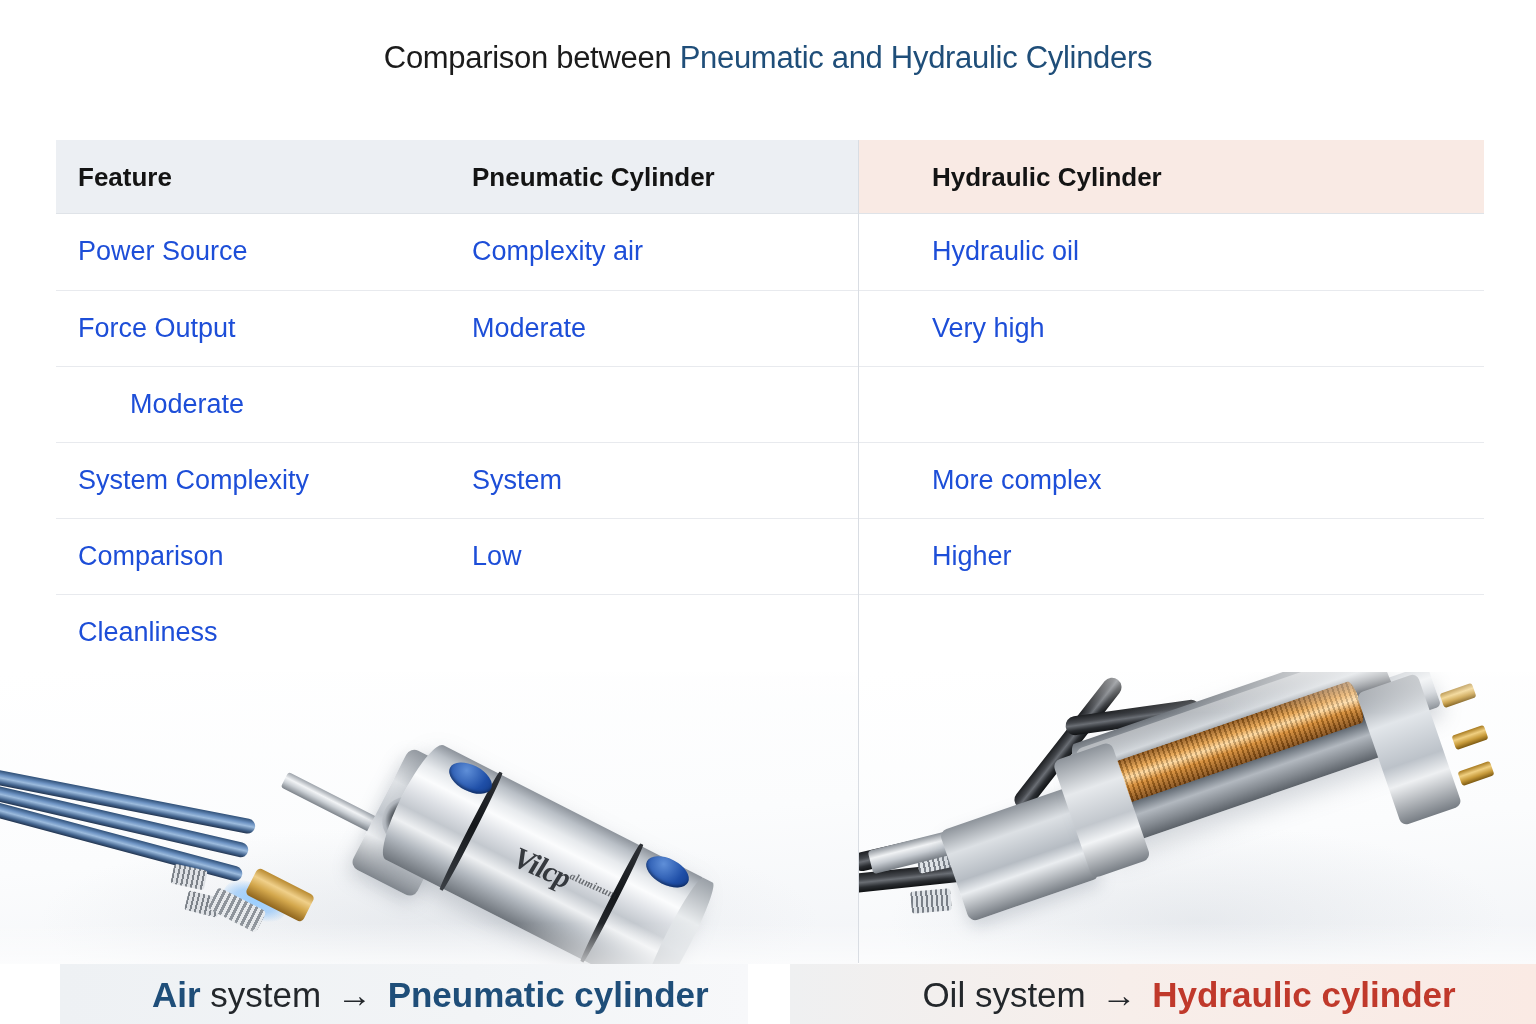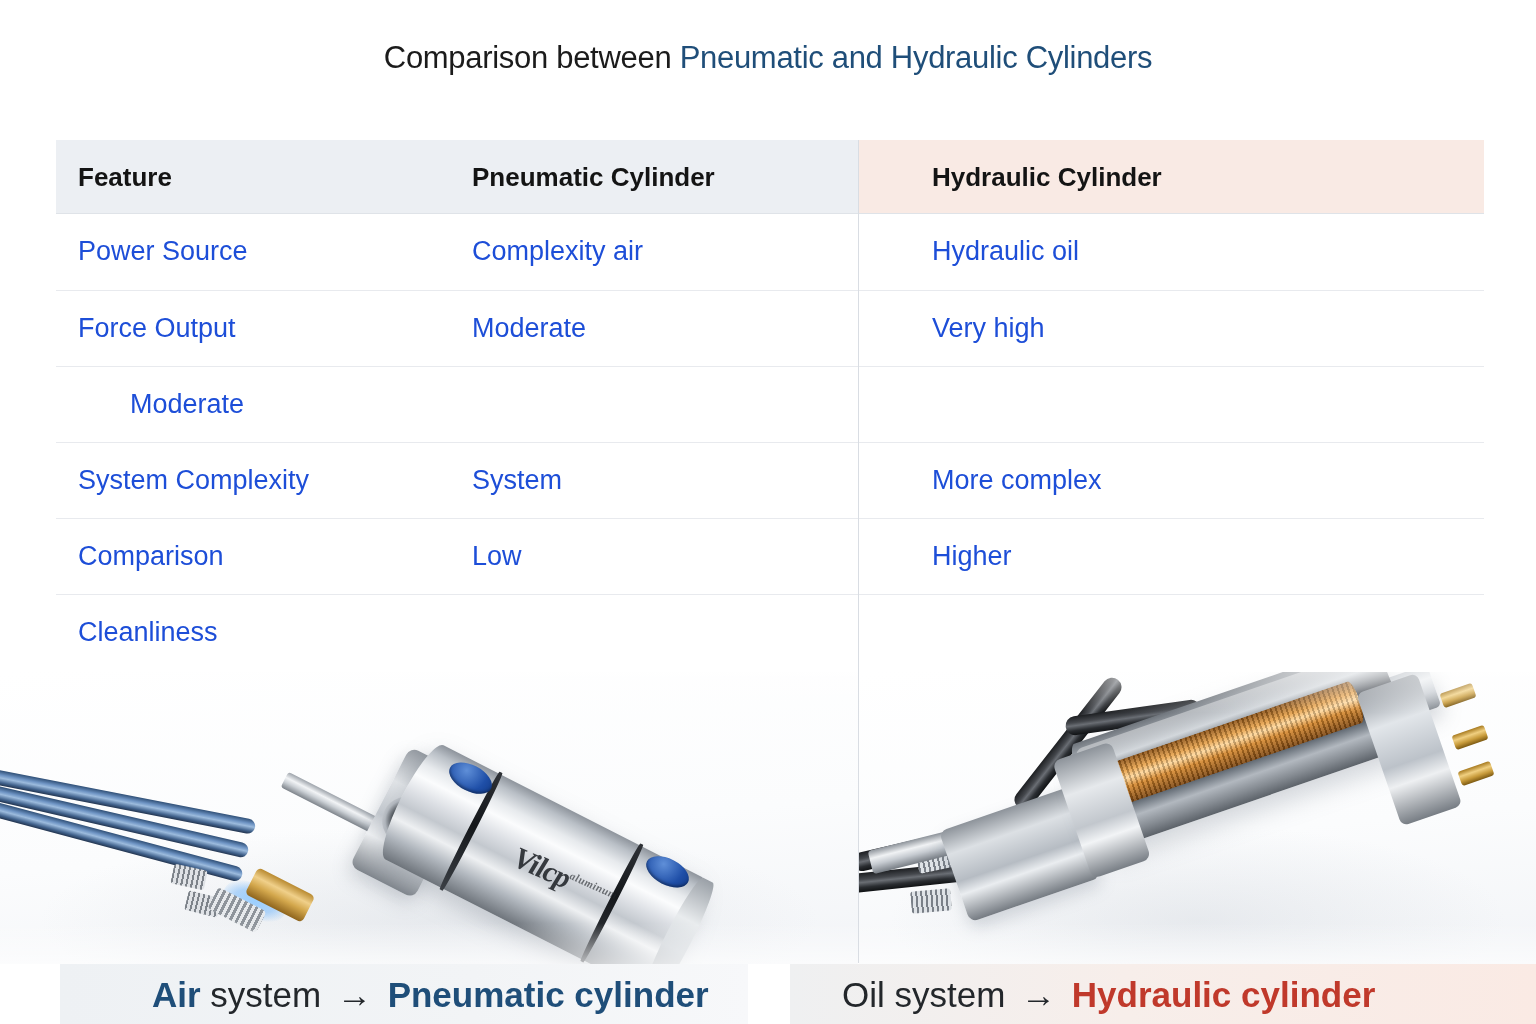--- a/index.html
+++ b/index.html
@@ -402,20 +402,21 @@
     left: 60px;
     width: 688px;
     padding-left: 92px;
     background: linear-gradient(90deg,#eef1f4 0%,#f2f4f6 60%,#f7f8fa 100%);
   }
   .cap-right {
     left: 790px;
     width: 746px;
     padding-left: 52px;
     background: linear-gradient(90deg,#eff0f1 0%,#f7eeea 45%,#faeae4 100%);
+    justify-content: center;
   }
   .cap-text { font-size: 35px; line-height: 1; }
   .cap-text .b-blue { font-weight: bold; color: #1f4e79; }
   .cap-text .n-dark { font-weight: 400; color: #23272b; }
   .cap-text .b-red  { font-weight: bold; color: #c0392b; }
   .cap-text .arrow  { color: #23272b; font-weight: 400; padding: 0 6px; }
 </style>
 </head>
 <body>
 

